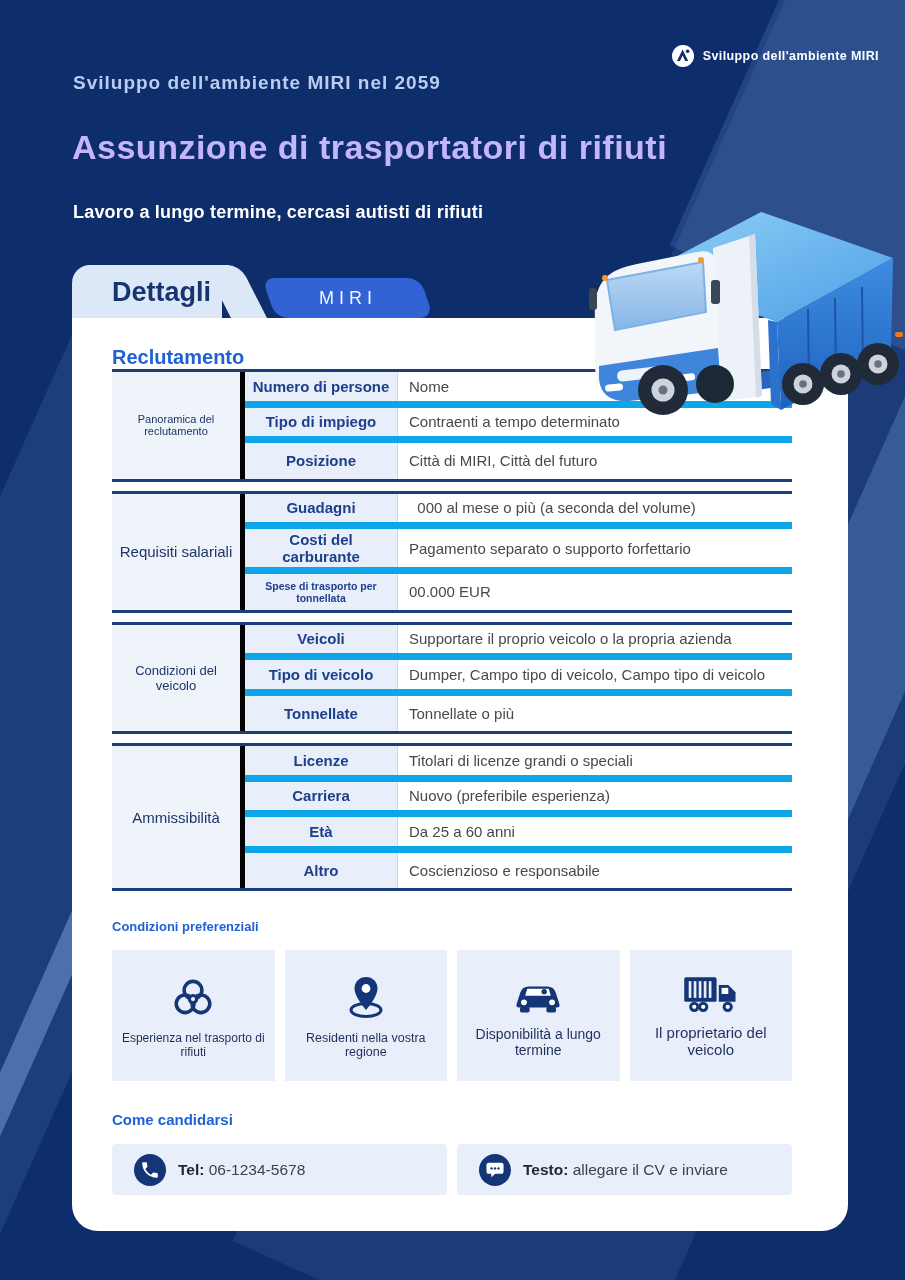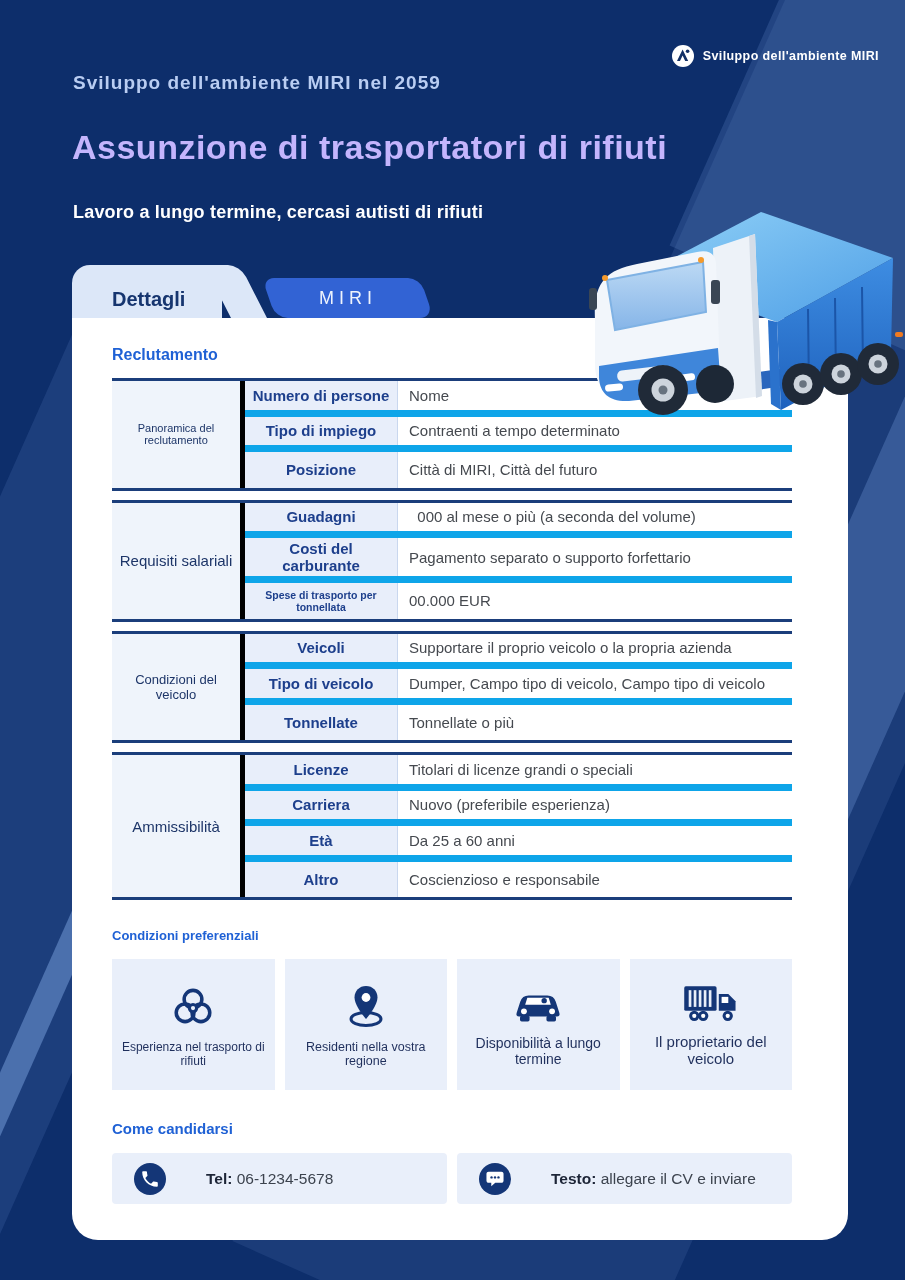--- a/index.html
+++ b/index.html
@@ -25,28 +25,28 @@
 
   
   .tab-miri { position:absolute; left:262px; top:278px; width:158px; height:40px; background:#3263d4;
               border-radius:12px 12px 14px 12px; transform:skewX(19deg); transform-origin:0 0; z-index:2; }
   .tab-miri span { display:flex; width:100%; height:100%; align-items:center; justify-content:center;
               transform:skewX(-19deg); color:#eef3fc; font-size:18px; letter-spacing:5px; }
   .tab-dettagli { position:absolute; left:72px; top:265px; width:150px; height:53px; background:#dce7f8;
               border-radius:18px 0 0 0; z-index:3; }
   .tab-dettagli::after { content:""; position:absolute; right:-18px; top:0; width:36px; height:100%;
               background:#dce7f8; transform:skewX(27deg); transform-origin:0 0; border-radius:0 12px 0 0; }
-  .tab-dettagli span { position:absolute; left:40px; top:23px; color:#16356f; font-size:20px; font-weight:bold; }
+  .tab-dettagli span { position:absolute; left:40px; top:12px; color:#16356f; font-size:27px; font-weight:bold; }
 
   
   .card { position:absolute; left:72px; top:318px; width:776px; background:#ffffff;
           border-radius:0 18px 26px 26px; z-index:1; padding:28px 56px 36px 40px; }
 
   .section-head { color:#1f61d5; font-weight:bold; }
-  .recl-head { font-size:16px; margin-bottom:14px; }
+  .recl-head { font-size:20px; }
 
   
   .group { display:flex; border-top:3px solid #1b3e7b; border-bottom:3px solid #1b3e7b; margin-bottom:9px; }
   .group:last-of-type { margin-bottom:0; }
   .g-title { width:133px; flex:none; background:#eff4fb; border-right:5px solid #000000;
              display:flex; align-items:center; justify-content:center; text-align:center;
              color:#1d3568; font-size:15px; padding:4px; }
   .g-title.sm { font-size:11px; }
   .g-title.md { font-size:13px; }
   .g-rows { flex:1; display:flex; flex-direction:column; }
@@ -66,21 +66,21 @@
                align-items:center; justify-content:center; gap:10px; padding:6px 2px; }
   .pref-label { color:#1f2f5c; text-align:center; line-height:1.1; }
   .pl-0 { font-size:12px; } .pl-1 { font-size:12.5px; } .pl-2 { font-size:14px; } .pl-3 { font-size:15px; }
 
   
   .apply-head { font-size:15px; margin-top:30px; }
   .apply-row { display:flex; gap:10px; margin-top:16px; }
   .contact { flex:1; height:51px; background:#e9effa; border-radius:4px; display:flex;
              align-items:center; padding-left:22px; gap:12px; cursor:pointer; }
   .contact-text { font-size:15.5px; color:#3c434e; }
-  .contact-text b { color:#1d2537;margin-left:28px; }
+  .contact-text b { color:#1d2537; }
 
   
   .truck-illu { position:absolute; left:565px; top:172px; width:340px; height:250px; z-index:5; pointer-events:none; }
 </style>
 </head>
 <body>
 
 <div class="page">
 
   <div class="stripe stripe-a"></div>

